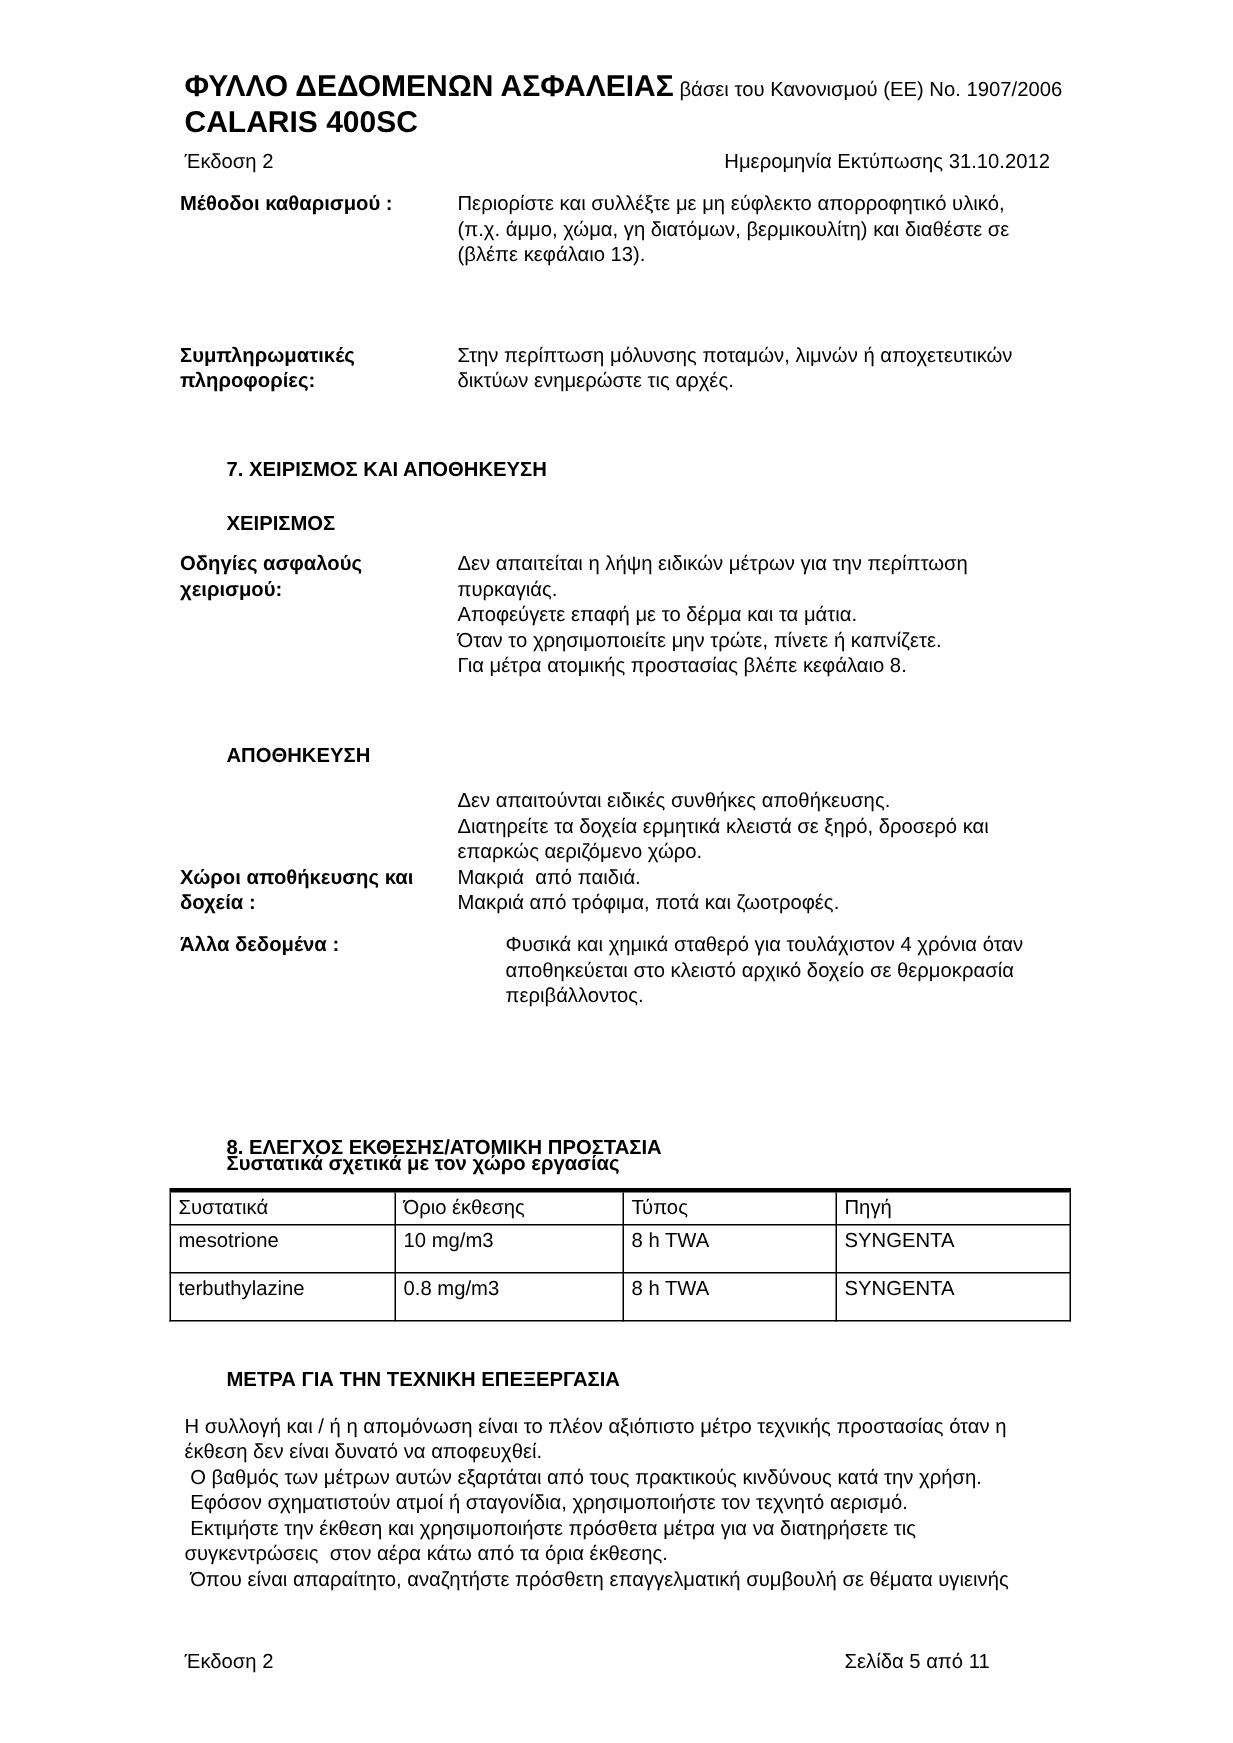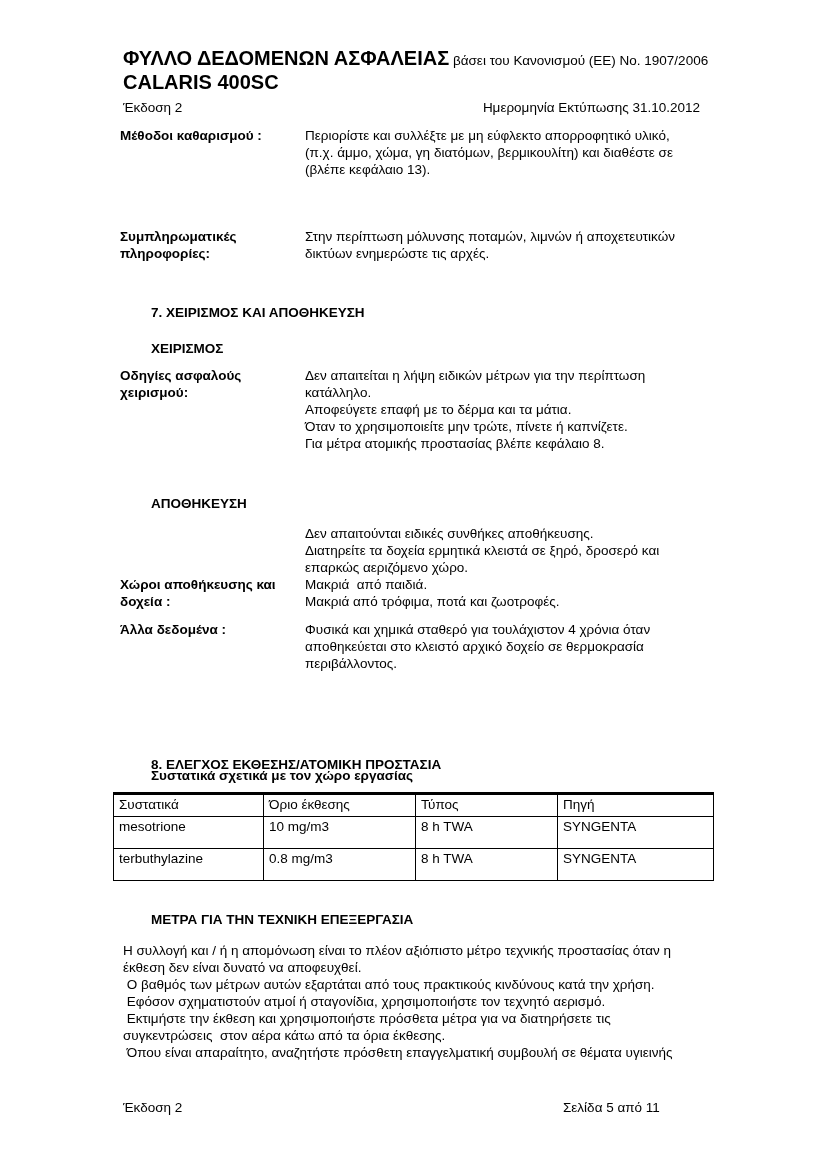--- a/index.html
+++ b/index.html
@@ -82,41 +82,41 @@
     </div>
   </div>
 
   <div class="abs sec-heading" style="top:304px;">7. ΧΕΙΡΙΣΜΟΣ ΚΑΙ ΑΠΟΘΗΚΕΥΣΗ</div>
   <div class="abs sec-heading" style="top:340px;">ΧΕΙΡΙΣΜΟΣ</div>
 
   <div class="abs field-row" style="top:367px;">
     <div class="field-label">Οδηγίες ασφαλούς χειρισμού:</div>
     <div class="field-value">
       <div class="pre">Δεν απαιτείται η λήψη ειδικών μέτρων για την περίπτωση</div>
-      <div class="pre">κατάλληλο.</div>
+      <div class="pre">πυρκαγιάς.</div>
       <div class="pre">Αποφεύγετε επαφή με το δέρμα και τα μάτια.</div>
       <div class="pre">Όταν το χρησιμοποιείτε μην τρώτε, πίνετε ή καπνίζετε.</div>
       <div class="pre">Για μέτρα ατομικής προστασίας βλέπε κεφάλαιο 8.</div>
     </div>
   </div>
 
   <div class="abs sec-heading" style="top:495px;">ΑΠΟΘΗΚΕΥΣΗ</div>
 
   <div class="abs field-row" style="top:525px;align-items:flex-end;">
     <div class="field-label">Χώροι αποθήκευσης και δοχεία :</div>
     <div class="field-value">
       <div class="pre">Δεν απαιτούνται ειδικές συνθήκες αποθήκευσης.</div>
       <div class="pre">Διατηρείτε τα δοχεία ερμητικά κλειστά σε ξηρό, δροσερό και</div>
       <div class="pre">επαρκώς αεριζόμενο χώρο.</div>
       <div class="pre">Μακριά  από παιδιά.</div>
       <div class="pre">Μακριά από τρόφιμα, ποτά και ζωοτροφές.</div>
     </div>
   </div>
 
-  <div class="abs field-row" style="top:621px;">
+  <div class="abs field-row" style="top:621px;gap:32px;">
     <div class="field-label">Άλλα δεδομένα :</div>
     <div class="field-value">
       <div class="pre">Φυσικά και χημικά σταθερό για τουλάχιστον 4 χρόνια όταν</div>
       <div class="pre">αποθηκεύεται στο κλειστό αρχικό δοχείο σε θερμοκρασία</div>
       <div class="pre">περιβάλλοντος.</div>
     </div>
   </div>
 
   <div class="abs sec-heading" style="top:756px;">8. ΕΛΕΓΧΟΣ ΕΚΘΕΣΗΣ/ΑΤΟΜΙΚΗ ΠΡΟΣΤΑΣΙΑ</div>
   <div class="abs sec-heading" style="top:767px;">Συστατικά σχετικά με τον χώρο εργασίας</div>

